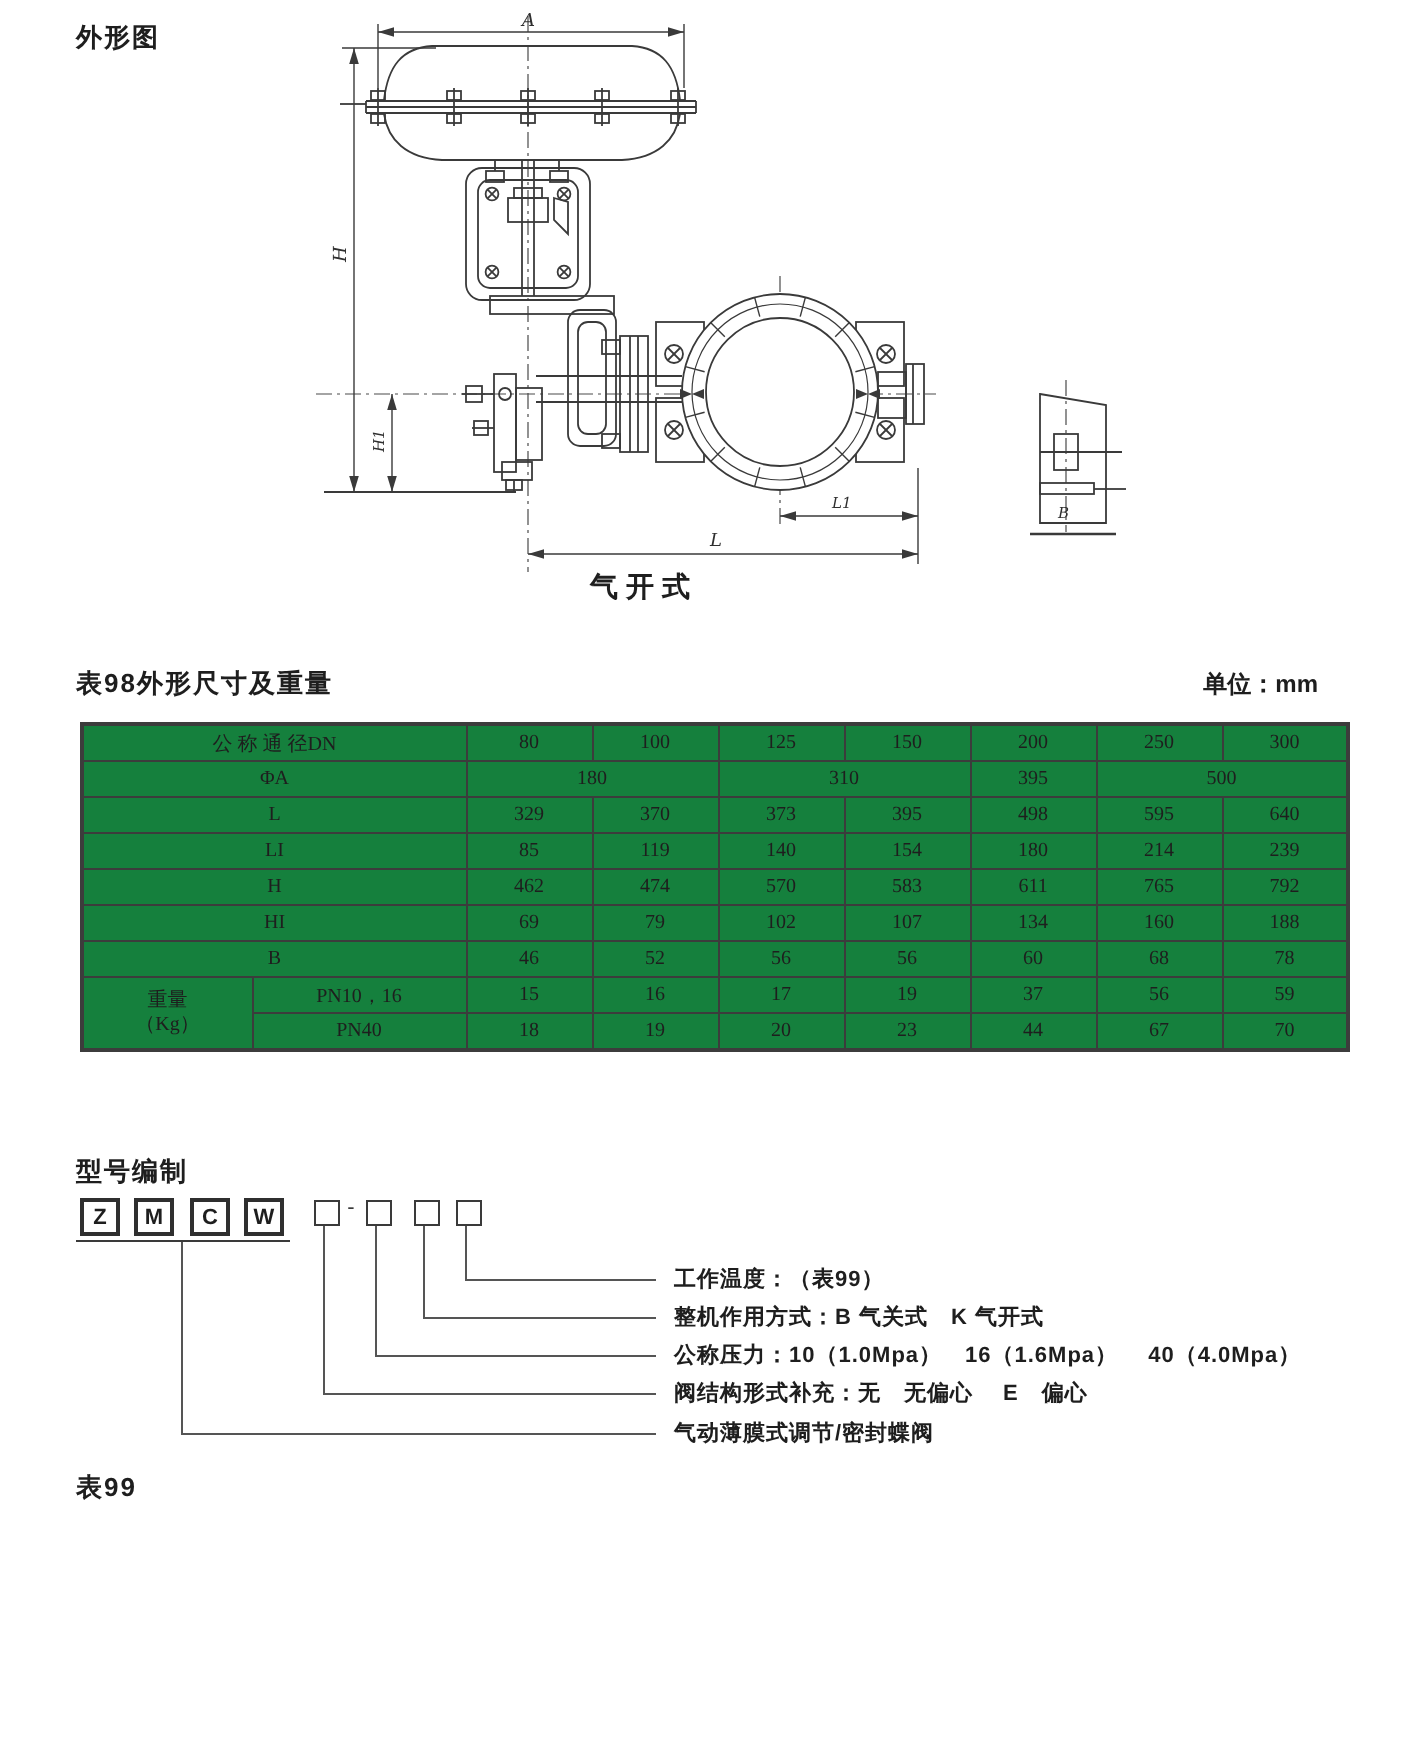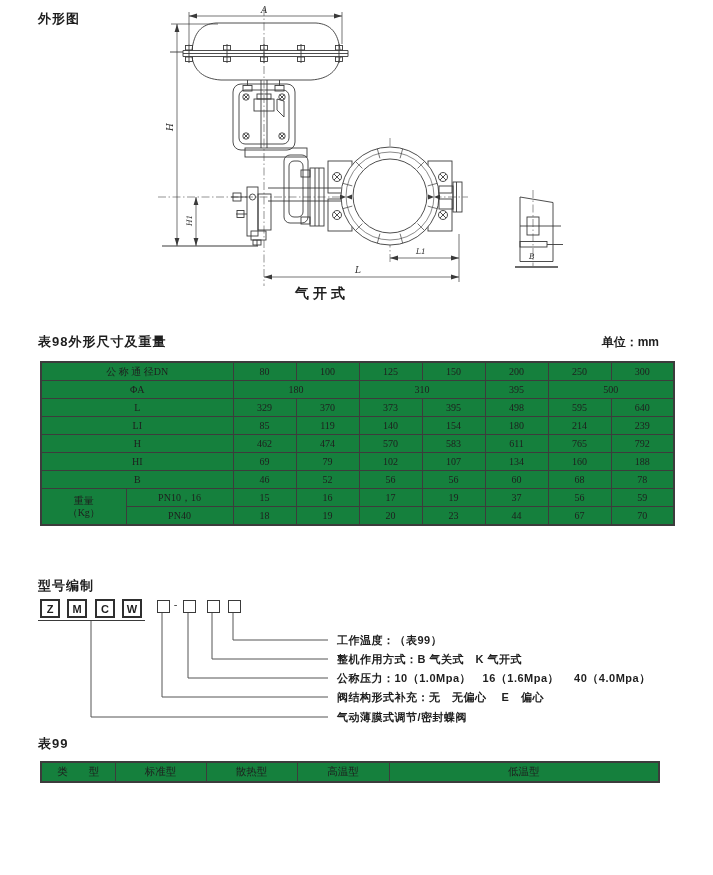--- a/index.html
+++ b/index.html
@@ -370,21 +370,14 @@
   <colgroup>
     <col style="width:74px">
       <col style="width:91px">
       <col style="width:91px">
       <col style="width:92px">
     <col style="width:92px">
       <col style="width:88px">
       <col style="width:90px">
   </colgroup>
   <tbody id="t99-body">
-      <tr>
-        <td>类　　型</td>
-        <td>标准型</td>
-        <td>散热型</td>
-        <td>高温型</td>
-        <td colspan="3">低温型</td>
-      </tr>
     </tbody>
 </table>
 
 </body></html>

